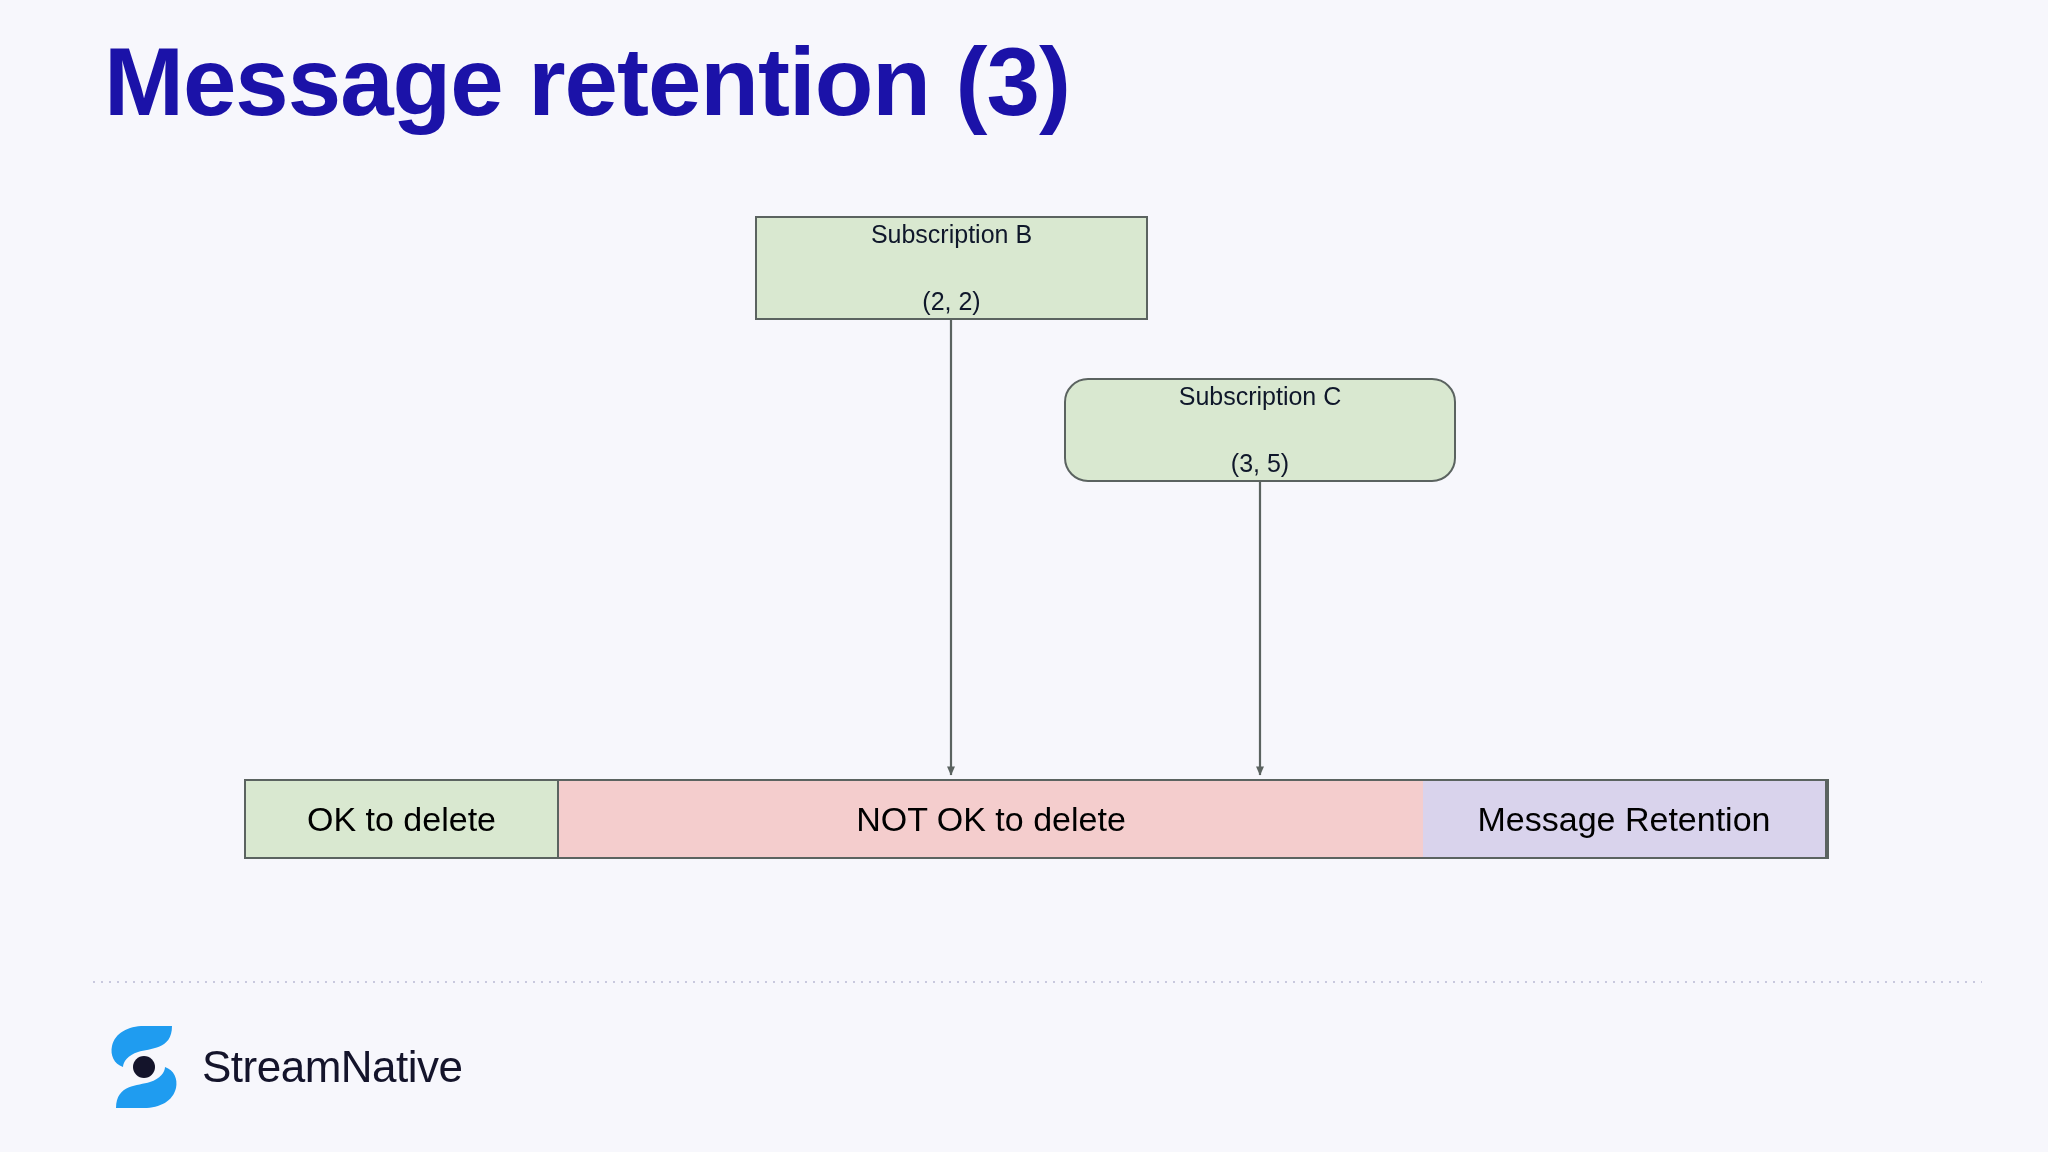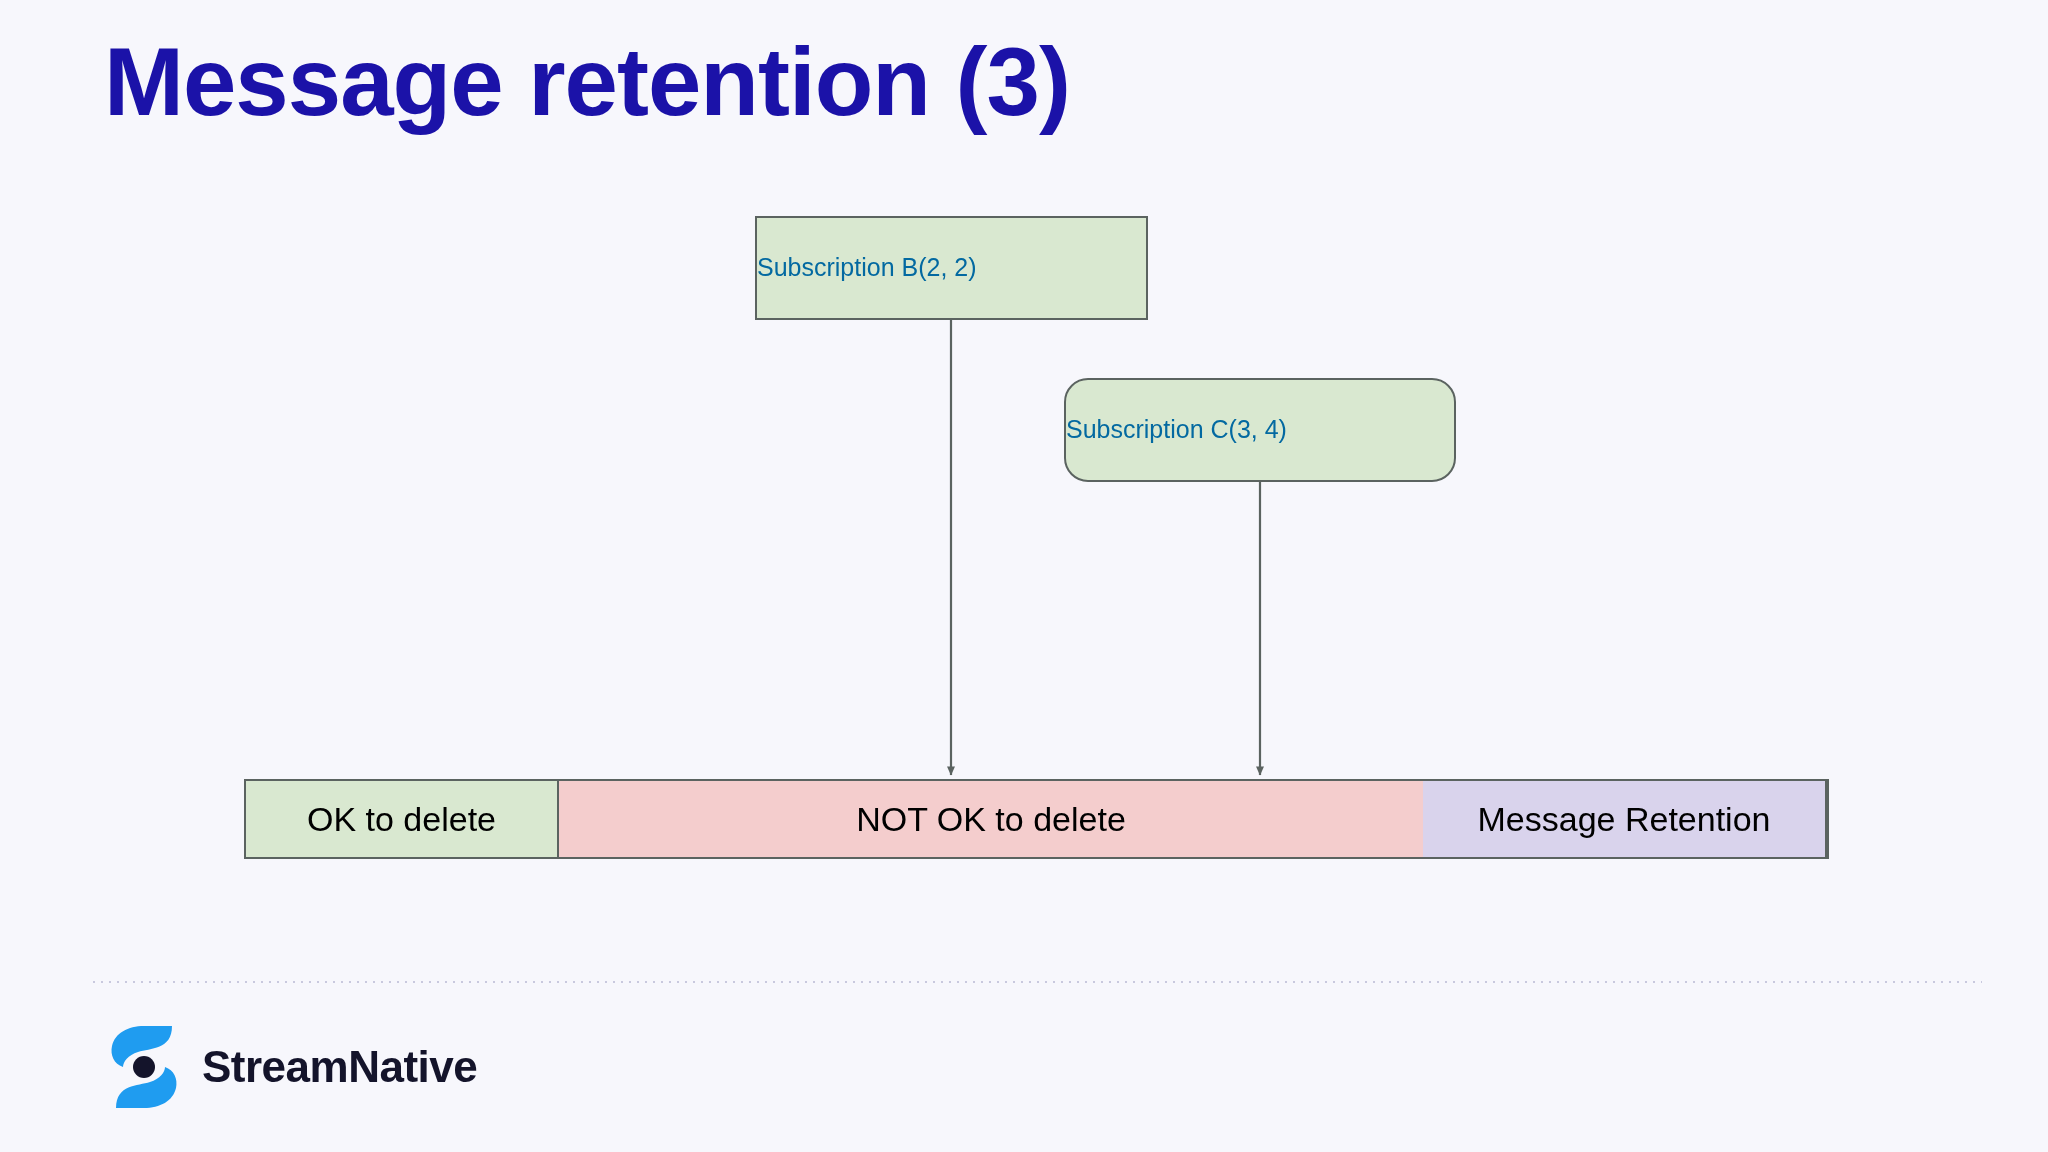--- a/index.html
+++ b/index.html
@@ -50,25 +50,25 @@
     pointer-events: none;
   }
 
   
   .sub-box {
     position: absolute;
     background: #d9e8d0;
     border: 2px solid #5b6360;
     box-sizing: border-box;
     display: flex;
-    flex-direction: row;
+    flex-direction: column;
     align-items: center;
-    justify-content: flex-start;
+    justify-content: space-between;
     font-size: 25px;
-    color: #0369a1;
+    color: #0f172a;
     line-height: 1.34;
   }
   .sub-box .sub-line {
     display: block;
     text-align: center;
     white-space: nowrap;
   }
 
   #box-sub-b {
     left: 743px;
@@ -141,21 +141,21 @@
     align-items: center;
     gap: 22px;
   }
   #logo-mark {
     width: 72px;
     height: 90px;
     display: block;
   }
   #logo-wordmark {
     font-size: 44px;
-    font-weight: 700;
+    font-weight: 400;
     color: #14142b;
     letter-spacing: -0.5px;
     white-space: nowrap;
   }
 </style>
 </head>
 <body>
 
 <div id="slide">
 
@@ -171,21 +171,21 @@
     <line x1="1248" y1="482" x2="1248" y2="775" stroke="#5b6360" stroke-width="2.2" marker-end="url(#arrowhead)"></line>
   </svg>
 
   <div class="sub-box" id="box-sub-b">
     <span class="sub-line">Subscription B</span>
     <span class="sub-line">(2, 2)</span>
   </div>
 
   <div class="sub-box" id="box-sub-c">
     <span class="sub-line">Subscription C</span>
-    <span class="sub-line">(3, 4)</span>
+    <span class="sub-line">(3, 5)</span>
   </div>
 
   <div id="retention-bar">
     <div class="bar-seg" id="seg-ok-to-delete">OK to delete</div>
     <div class="bar-seg" id="seg-not-ok-to-delete">NOT OK to delete</div>
     <div class="bar-seg" id="seg-message-retention">Message Retention</div>
   </div>
 
   <div id="footer-divider"></div>
 

